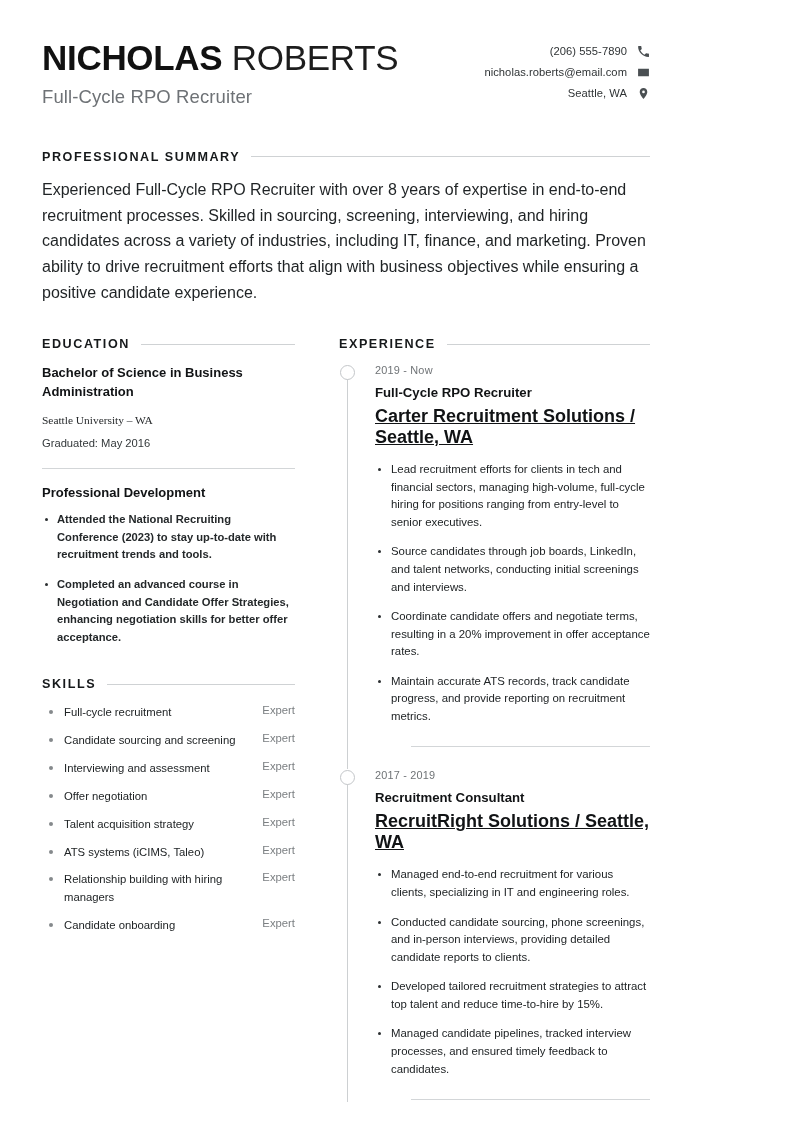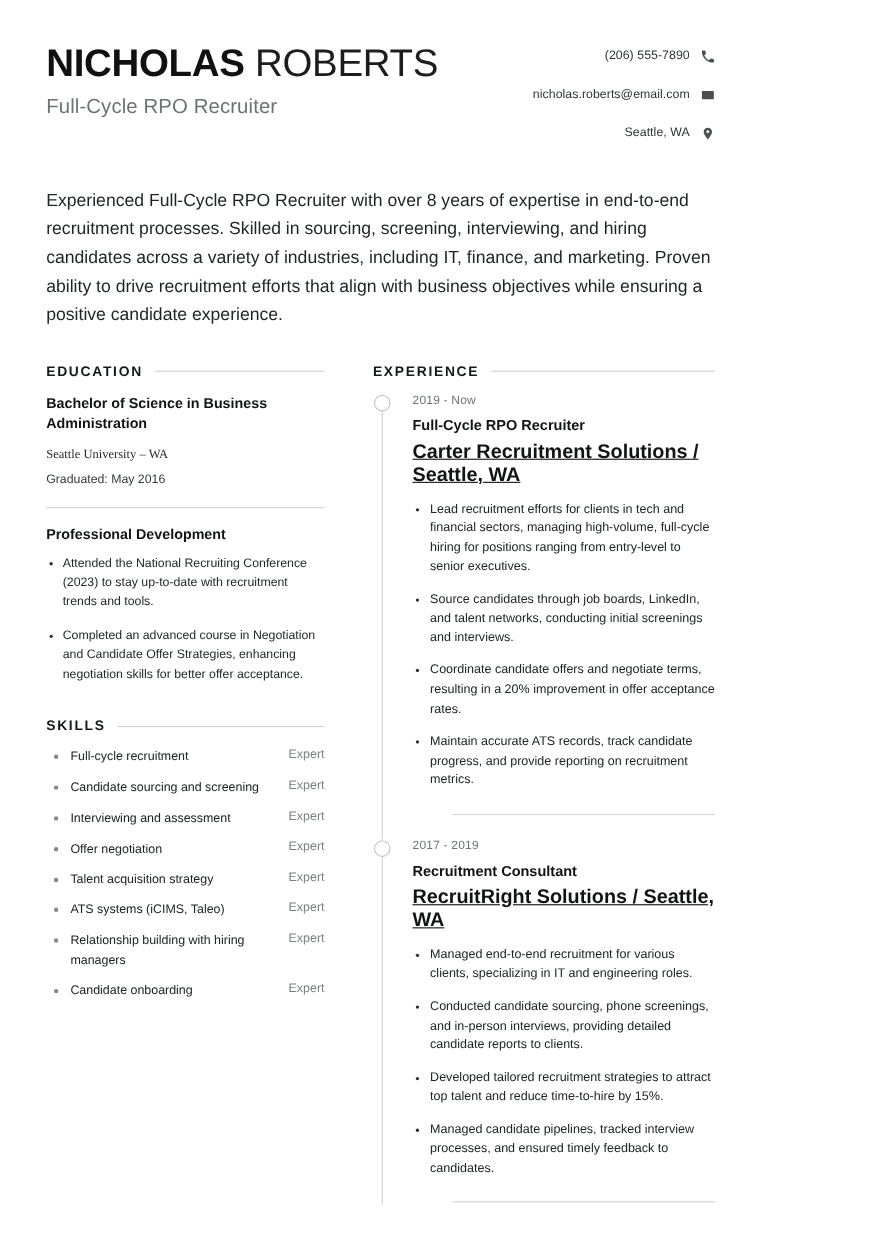--- a/index.html
+++ b/index.html
@@ -38,21 +38,21 @@
     margin-top: 7px;
     font-size: 18.5px;
     font-weight: 400;
     color: #6e7276;
     letter-spacing: 0.1px;
   }
   .contact {
     padding-top: 6px;
     display: flex;
     flex-direction: column;
-    gap: 21px;
+    gap: 7px;
     align-items: flex-end;
   }
   .contact-row {
     display: flex;
     align-items: center;
     justify-content: flex-end;
     gap: 9px;
     font-size: 11.2px;
     color: #2f3335;
     letter-spacing: 0.05px;
@@ -136,20 +136,21 @@
     margin-bottom: 11px;
   }
   ul.plain { list-style: none; }
   .pd-item {
     position: relative;
     padding-left: 15px;
     font-size: 11.2px;
     line-height: 1.56;
     color: #24282a;
     margin-bottom: 13px;
+    font-weight: bold;
   }
   .pd-item:last-child { margin-bottom: 0; }
   .pd-item::before {
     content: "";
     position: absolute;
     left: 3px;
     top: 7px;
     width: 3px;
     height: 3px;
     border-radius: 50%;
@@ -303,20 +304,24 @@
         <span class="ico">
           <svg width="13" height="13" viewBox="0 0 24 24" fill="currentColor">
             <path d="M12 2C8.1 2 5 5.1 5 9c0 5.2 7 13 7 13s7-7.8 7-13c0-3.9-3.1-7-7-7zm0 9.5A2.5 2.5 0 1 1 12 6.5a2.5 2.5 0 0 1 0 5z"></path>
           </svg>
         </span>
       </div>
     </div>
   </div>
 
   <div class="summary-block">
+    <div class="sec-head">
+      <span class="label">PROFESSIONAL SUMMARY</span>
+      <span class="rule"></span>
+    </div>
     <p class="summary-text">Experienced Full-Cycle RPO Recruiter with over 8 years of expertise in end-to-end recruitment processes. Skilled in sourcing, screening, interviewing, and hiring candidates across a variety of industries, including IT, finance, and marketing. Proven ability to drive recruitment efforts that align with business objectives while ensuring a positive candidate experience.</p>
   </div>
 
   <div class="body">
 
     <div class="col-left">
 
       <div>
         <div class="sec-head">
           <span class="label">EDUCATION</span>

